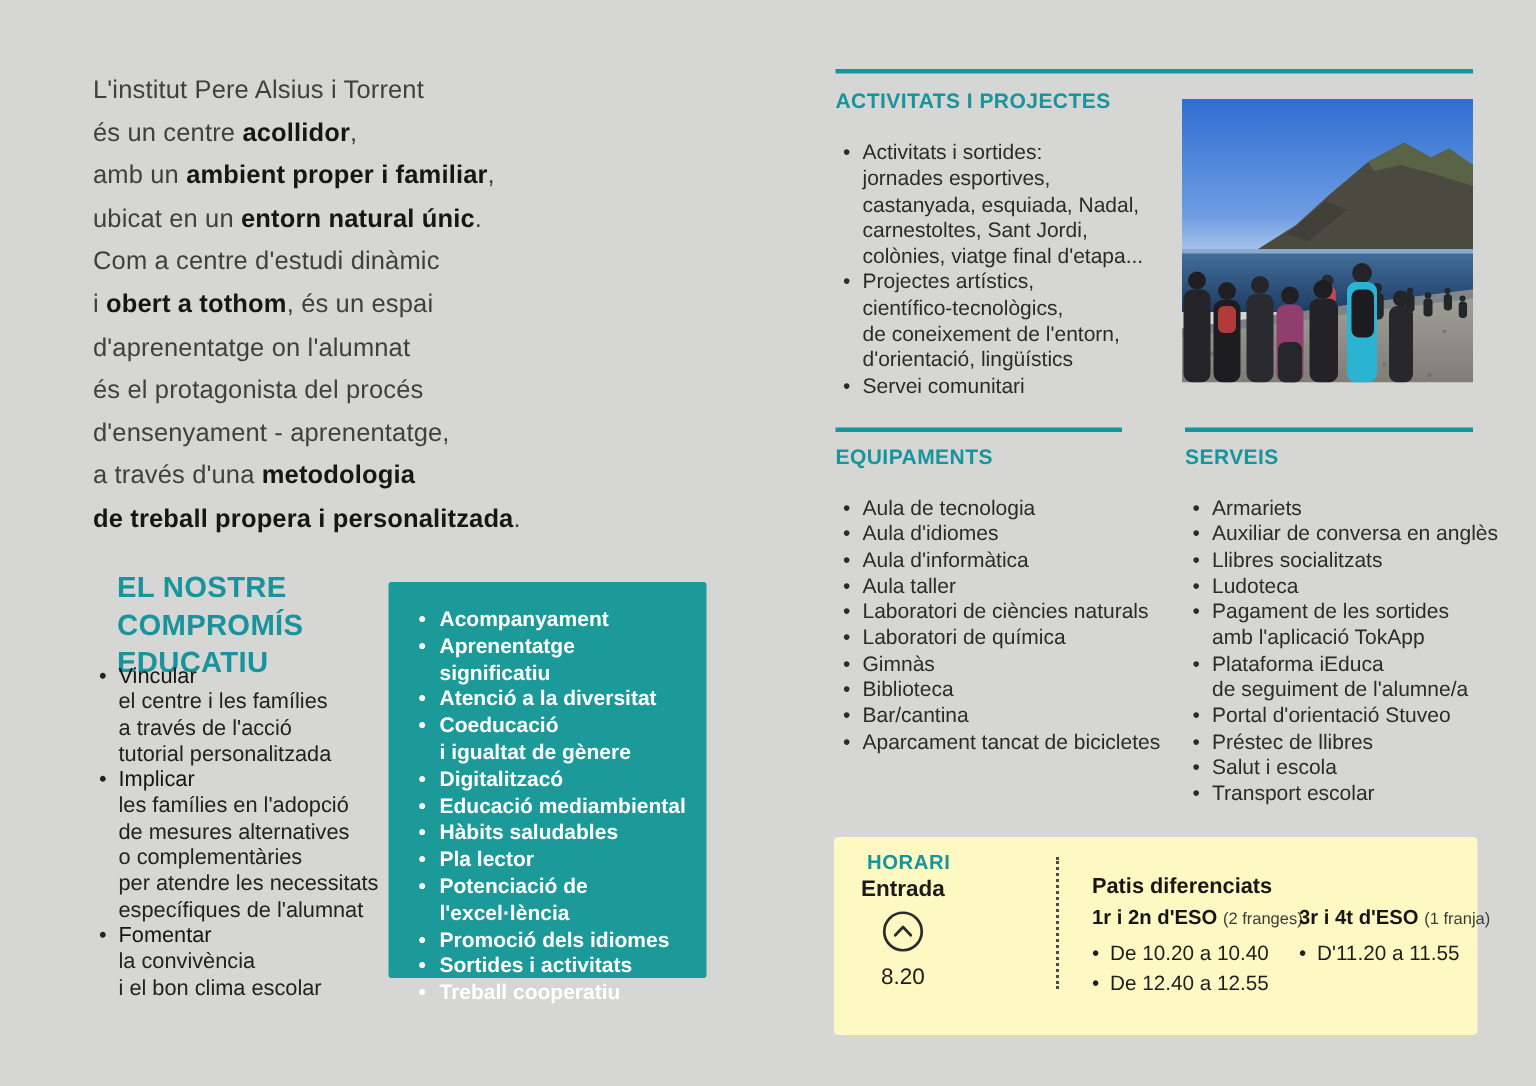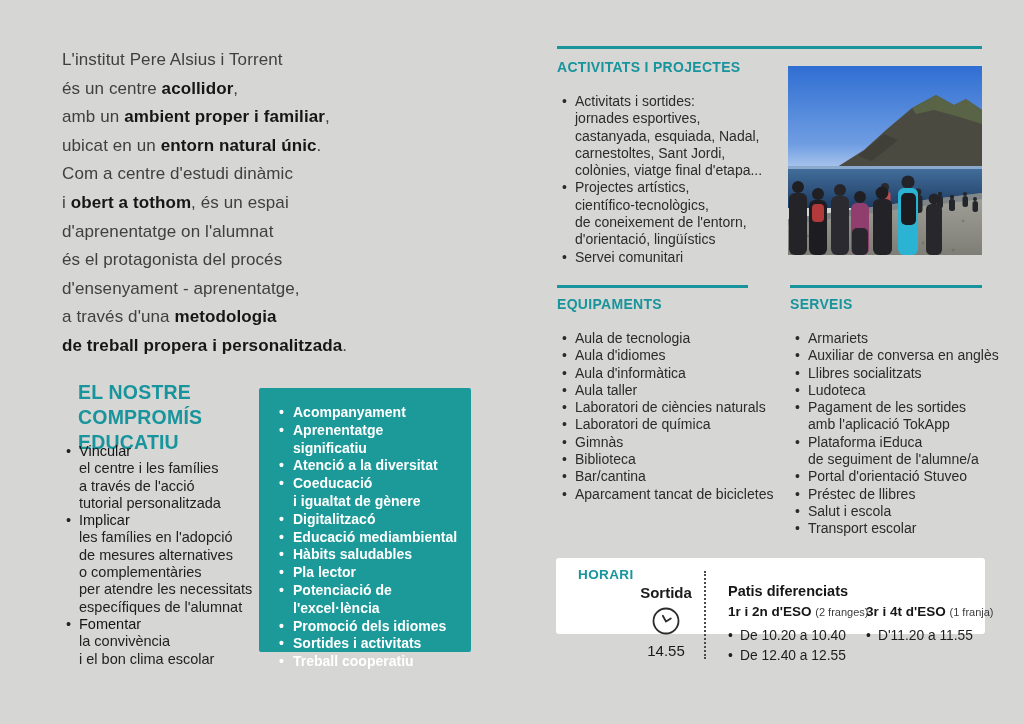--- a/index.html
+++ b/index.html
@@ -52,22 +52,22 @@
   .serv-head{left:790px; top:296px;}
   .rlist{font-size:14px; line-height:17.3px; color:#2b2b2b;}
   .act-list{position:absolute; left:562px; top:93px; width:230px;}
   .equip-list{position:absolute; left:562px; top:330px; width:240px;}
   .serv-list{position:absolute; left:795px; top:330px; width:215px;}
   
   .photo{position:absolute; left:788px; top:66px; width:194px; height:189px; margin:0;}
   .photo svg{display:block;}
   
   .horari{
-    position:absolute; left:556px; top:558px; width:429px; height:76px;
-    background:#ffffff; border-radius:3px;
+    position:absolute; left:556px; top:558px; width:429px; height:132px;
+    background:#fef9c3; border-radius:3px;
   }
   .h-title{
     position:absolute; left:22px; top:9px; font-size:13.5px; font-weight:bold;
     color:var(--accent); letter-spacing:.4px;
   }
   .h-col{position:absolute; top:26px; width:64px; text-align:center; color:#1b1b1b;}
   .h-col-in{left:14px;}
   .h-col-out{left:78px;}
   .h-label{font-size:15px; font-weight:bold;}
   .h-icon{margin-top:5px;}
@@ -348,29 +348,29 @@
       </div>
       <div class="li">
         <span class="blt">•</span>
         <div class="cnt">Transport escolar</div>
       </div>
     </div>
 
   <div class="horari">
     <div class="h-title">HORARI</div>
 
-
-    <div class="h-col h-col-out">
-      <div class="h-label">Sortida</div>
+    <div class="h-col h-col-in">
+      <div class="h-label">Entrada</div>
       <svg class="h-icon" width="30" height="30" viewBox="0 0 30 30">
         <circle cx="15" cy="15" r="12.5" fill="none" stroke="#2b2b2b" stroke-width="1.8"></circle>
-        <path d="M11.8,9.8 L15,15.5 L19.8,12.5" fill="none" stroke="#2b2b2b" stroke-width="1.8" stroke-linecap="round" stroke-linejoin="round"></path>
+        <path d="M9.8,17.5 L15,12 L20.2,17.5" fill="none" stroke="#2b2b2b" stroke-width="1.8" stroke-linecap="round" stroke-linejoin="round"></path>
       </svg>
-      <div class="h-time">14.55</div>
-    </div>
+      <div class="h-time">8.20</div>
+    </div>
+
 
     <div class="h-div"></div>
 
     <div class="p-title">Patis diferenciats</div>
 
     <div class="p-group g1">
       <div class="p-head"><b>1r i 2n d'ESO</b> <span class="p-note">(2 franges)</span></div>
       <div class="list p-list">
           <div class="li">
             <span class="blt">•</span>

